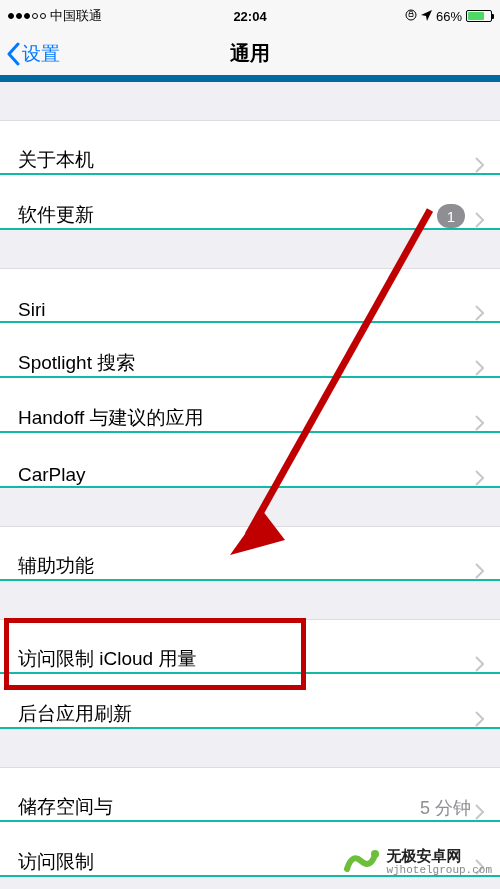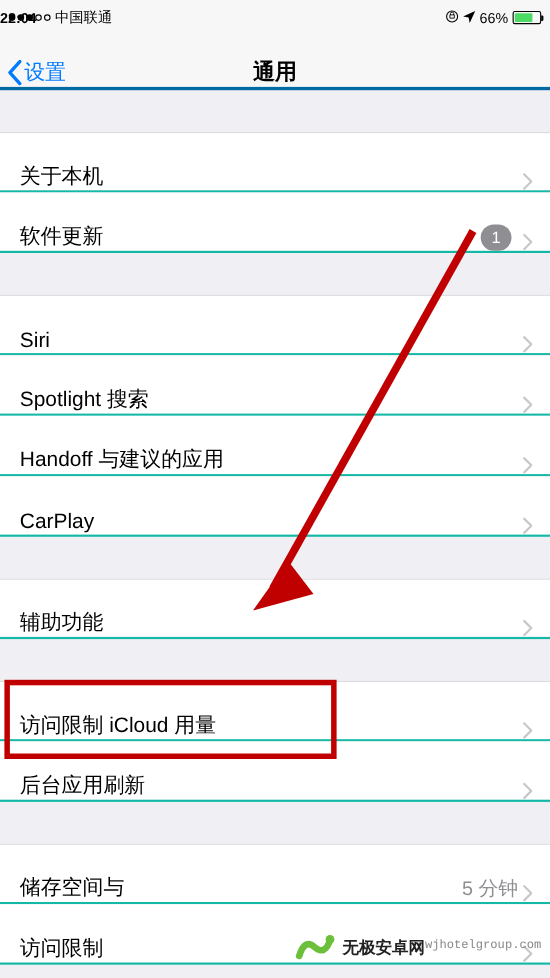--- a/index.html
+++ b/index.html
@@ -15,21 +15,21 @@
       height: 24px;
       background: #f7f7f8;
       display: flex;
       align-items: center;
       justify-content: space-between;
       padding: 16px 8px;
       font-size: 13px;
       color: #000;
     }
     .status-left { display: flex; align-items: center; gap: 4px; }
-    .status-center { position: absolute; left: 0; right: 0; font-weight: 600; }
+    .status-center { position: absolute; left: 0; right: 0; text-align: center; font-weight: 600; }
     .status-right { display: flex; align-items: center; gap: 4px; }
     .signal-dots { display: flex; gap: 2px; }
     .signal-dot { width: 6px; height: 6px; border-radius: 50%; border: 1px solid #000; }
     .signal-dot.filled { background: #000; }
     .battery {
       width: 26px; height: 12px;
       border: 1px solid #000;
       border-radius: 2px;
       position: relative;
       display: inline-block;
@@ -45,23 +45,23 @@
     .battery-fill {
       position: absolute;
       left: 1px; top: 1px; bottom: 1px;
       width: 66%;
       background: #4cd964;
       border-radius: 1px;
     }
     .nav-bar {
       height: 50px;
       background: #f7f7f8;
-      border-bottom: 3px solid #0369a1;
-      display: flex;
-      align-items: flex-end;
+      border-bottom: 7px solid #0369a1;
+      display: flex;
+      align-items: center;
       position: relative;
     }
     .back-btn {
       display: flex;
       align-items: center;
       color: #007aff;
       font-size: 19px;
       padding-left: 6px;
       cursor: pointer;
     }
@@ -136,21 +136,21 @@
       right: 8px;
       bottom: 8px;
       display: flex;
       align-items: center;
       gap: 6px;
       z-index: 60;
     }
     .wm-logo {
       width: 38px; height: 38px;
     }
-    .wm-text { display: flex; line-height: 1.1; }
+    .wm-text { display: flex; flex-direction: column; line-height: 1.1; }
     .wm-title { font-size: 15px; font-weight: 700; color: #222; }
     .wm-url { font-size: 11px; color: #888; font-family: Liberation Mono, monospace; }
   </style>
 </head>
 <body>
 
 <div class="status-bar">
   <div class="status-left">
     <div class="signal-dots">
       <span class="signal-dot filled"></span>

